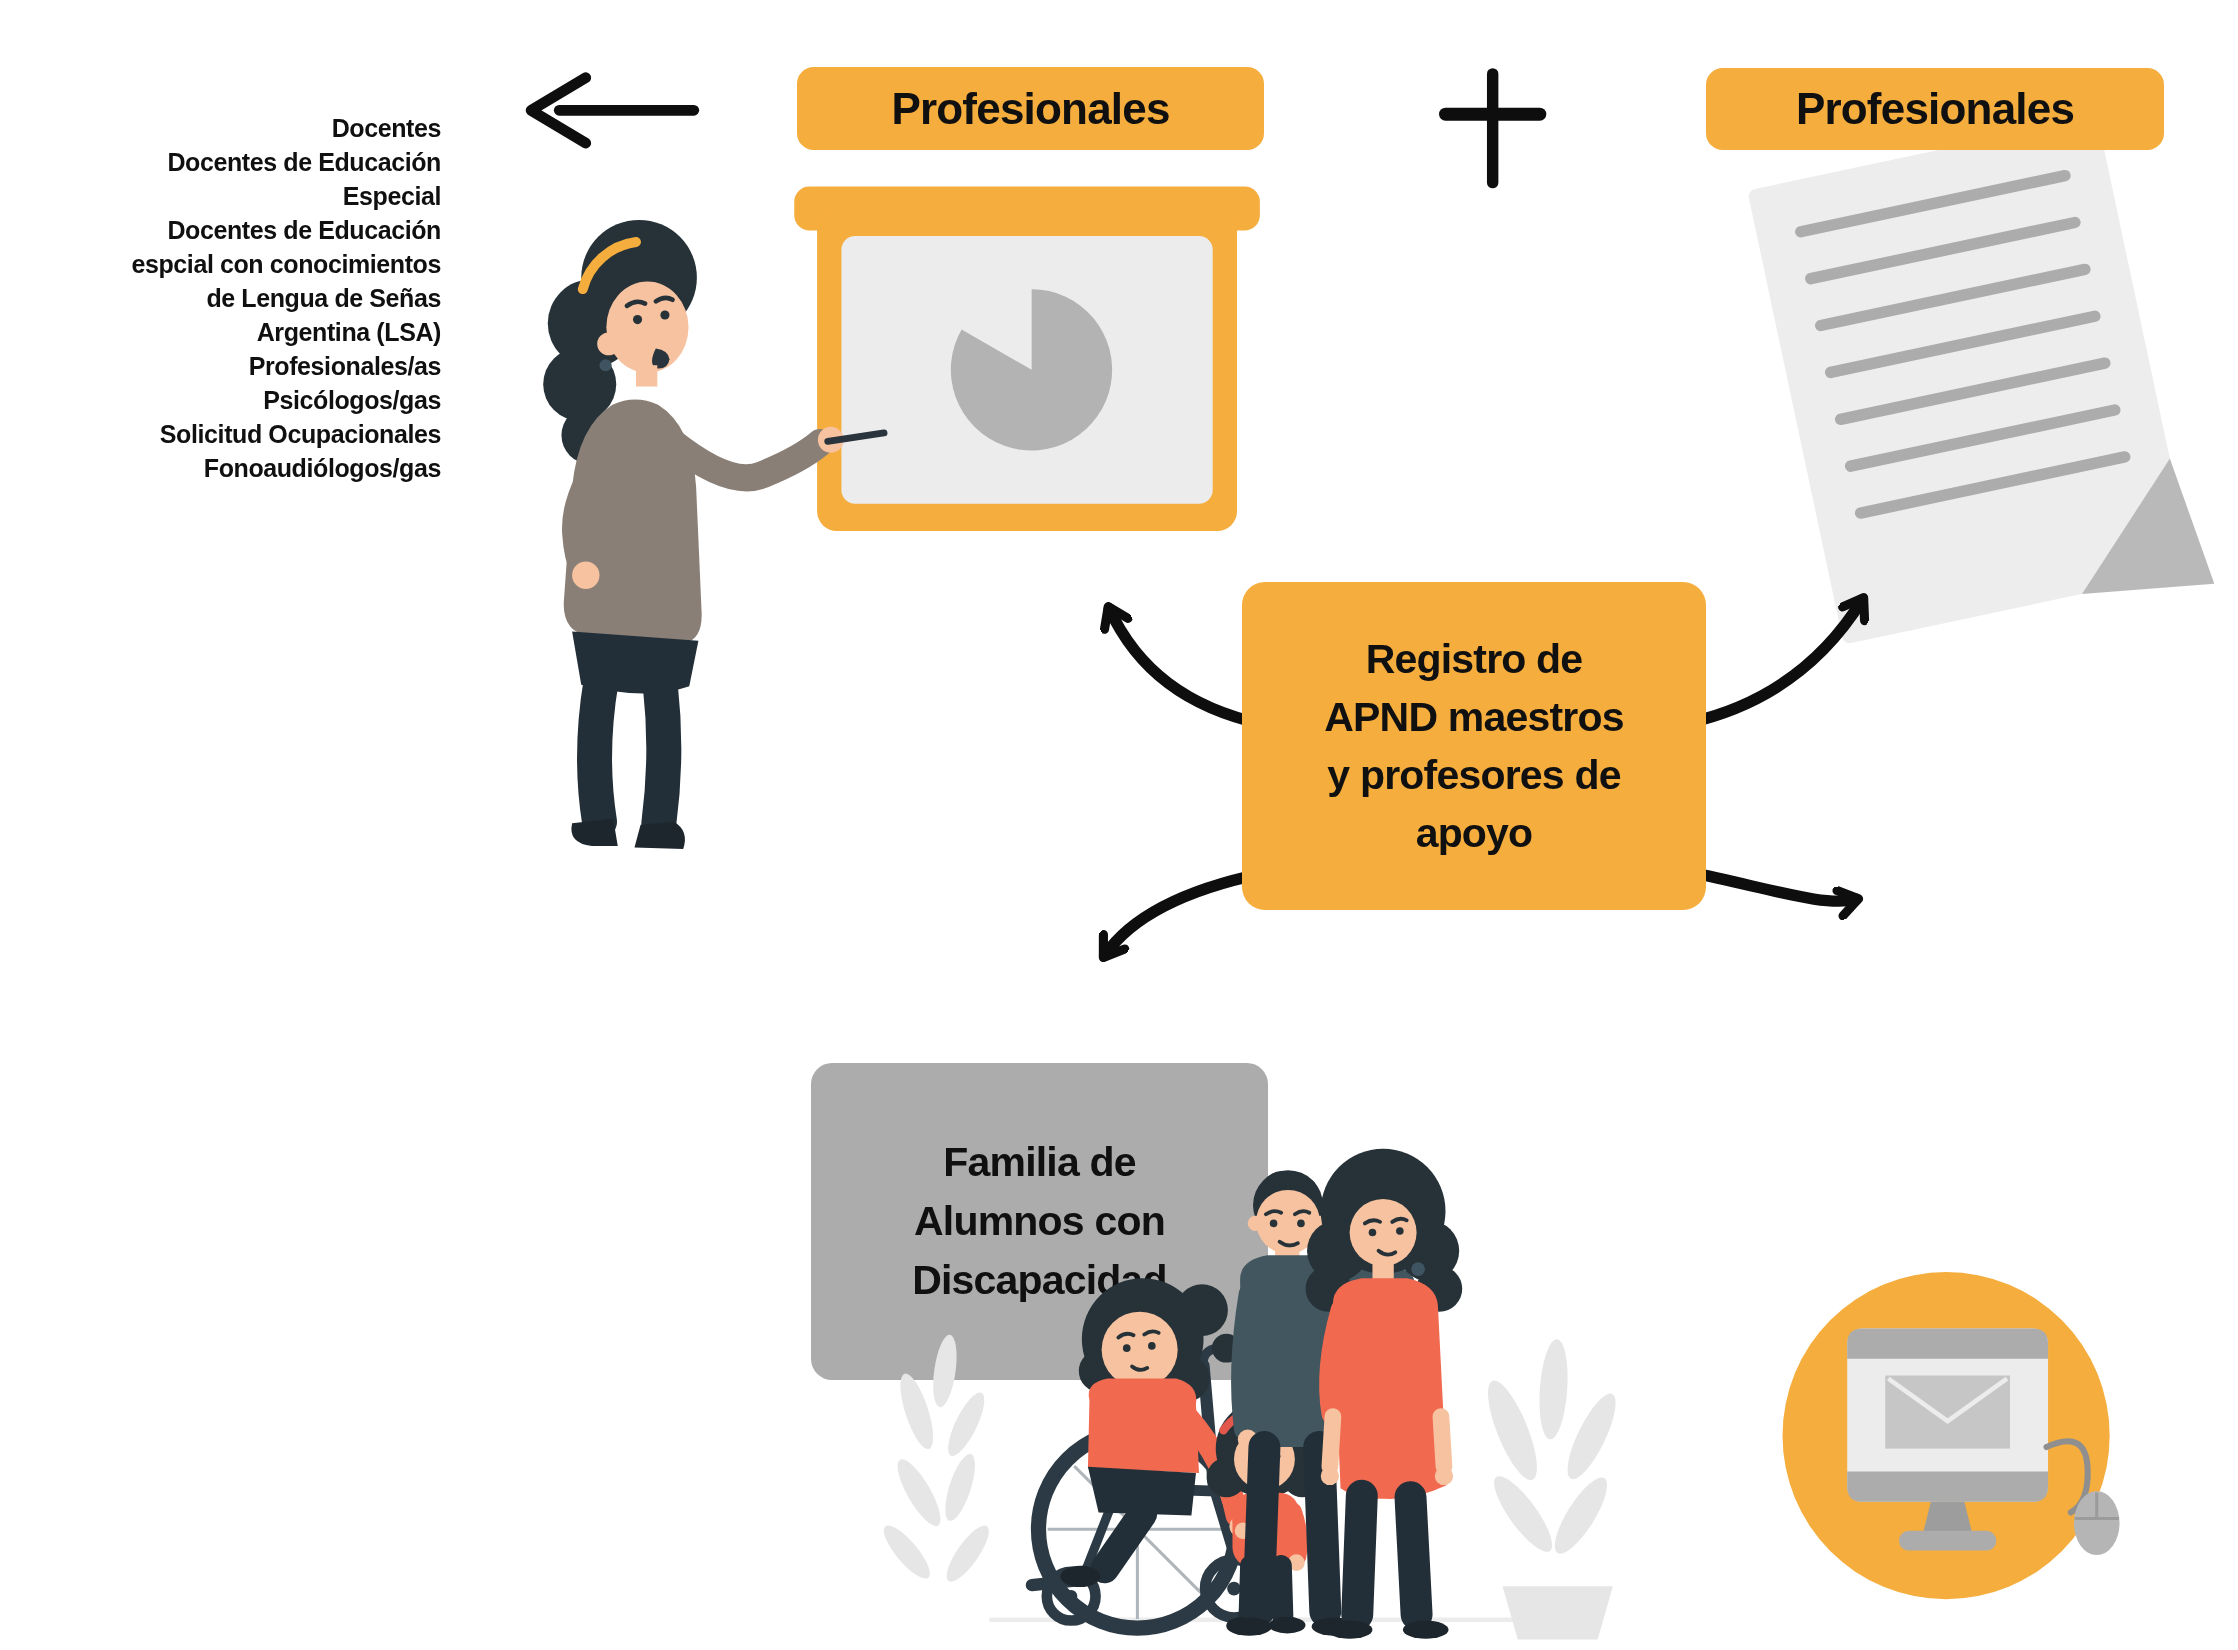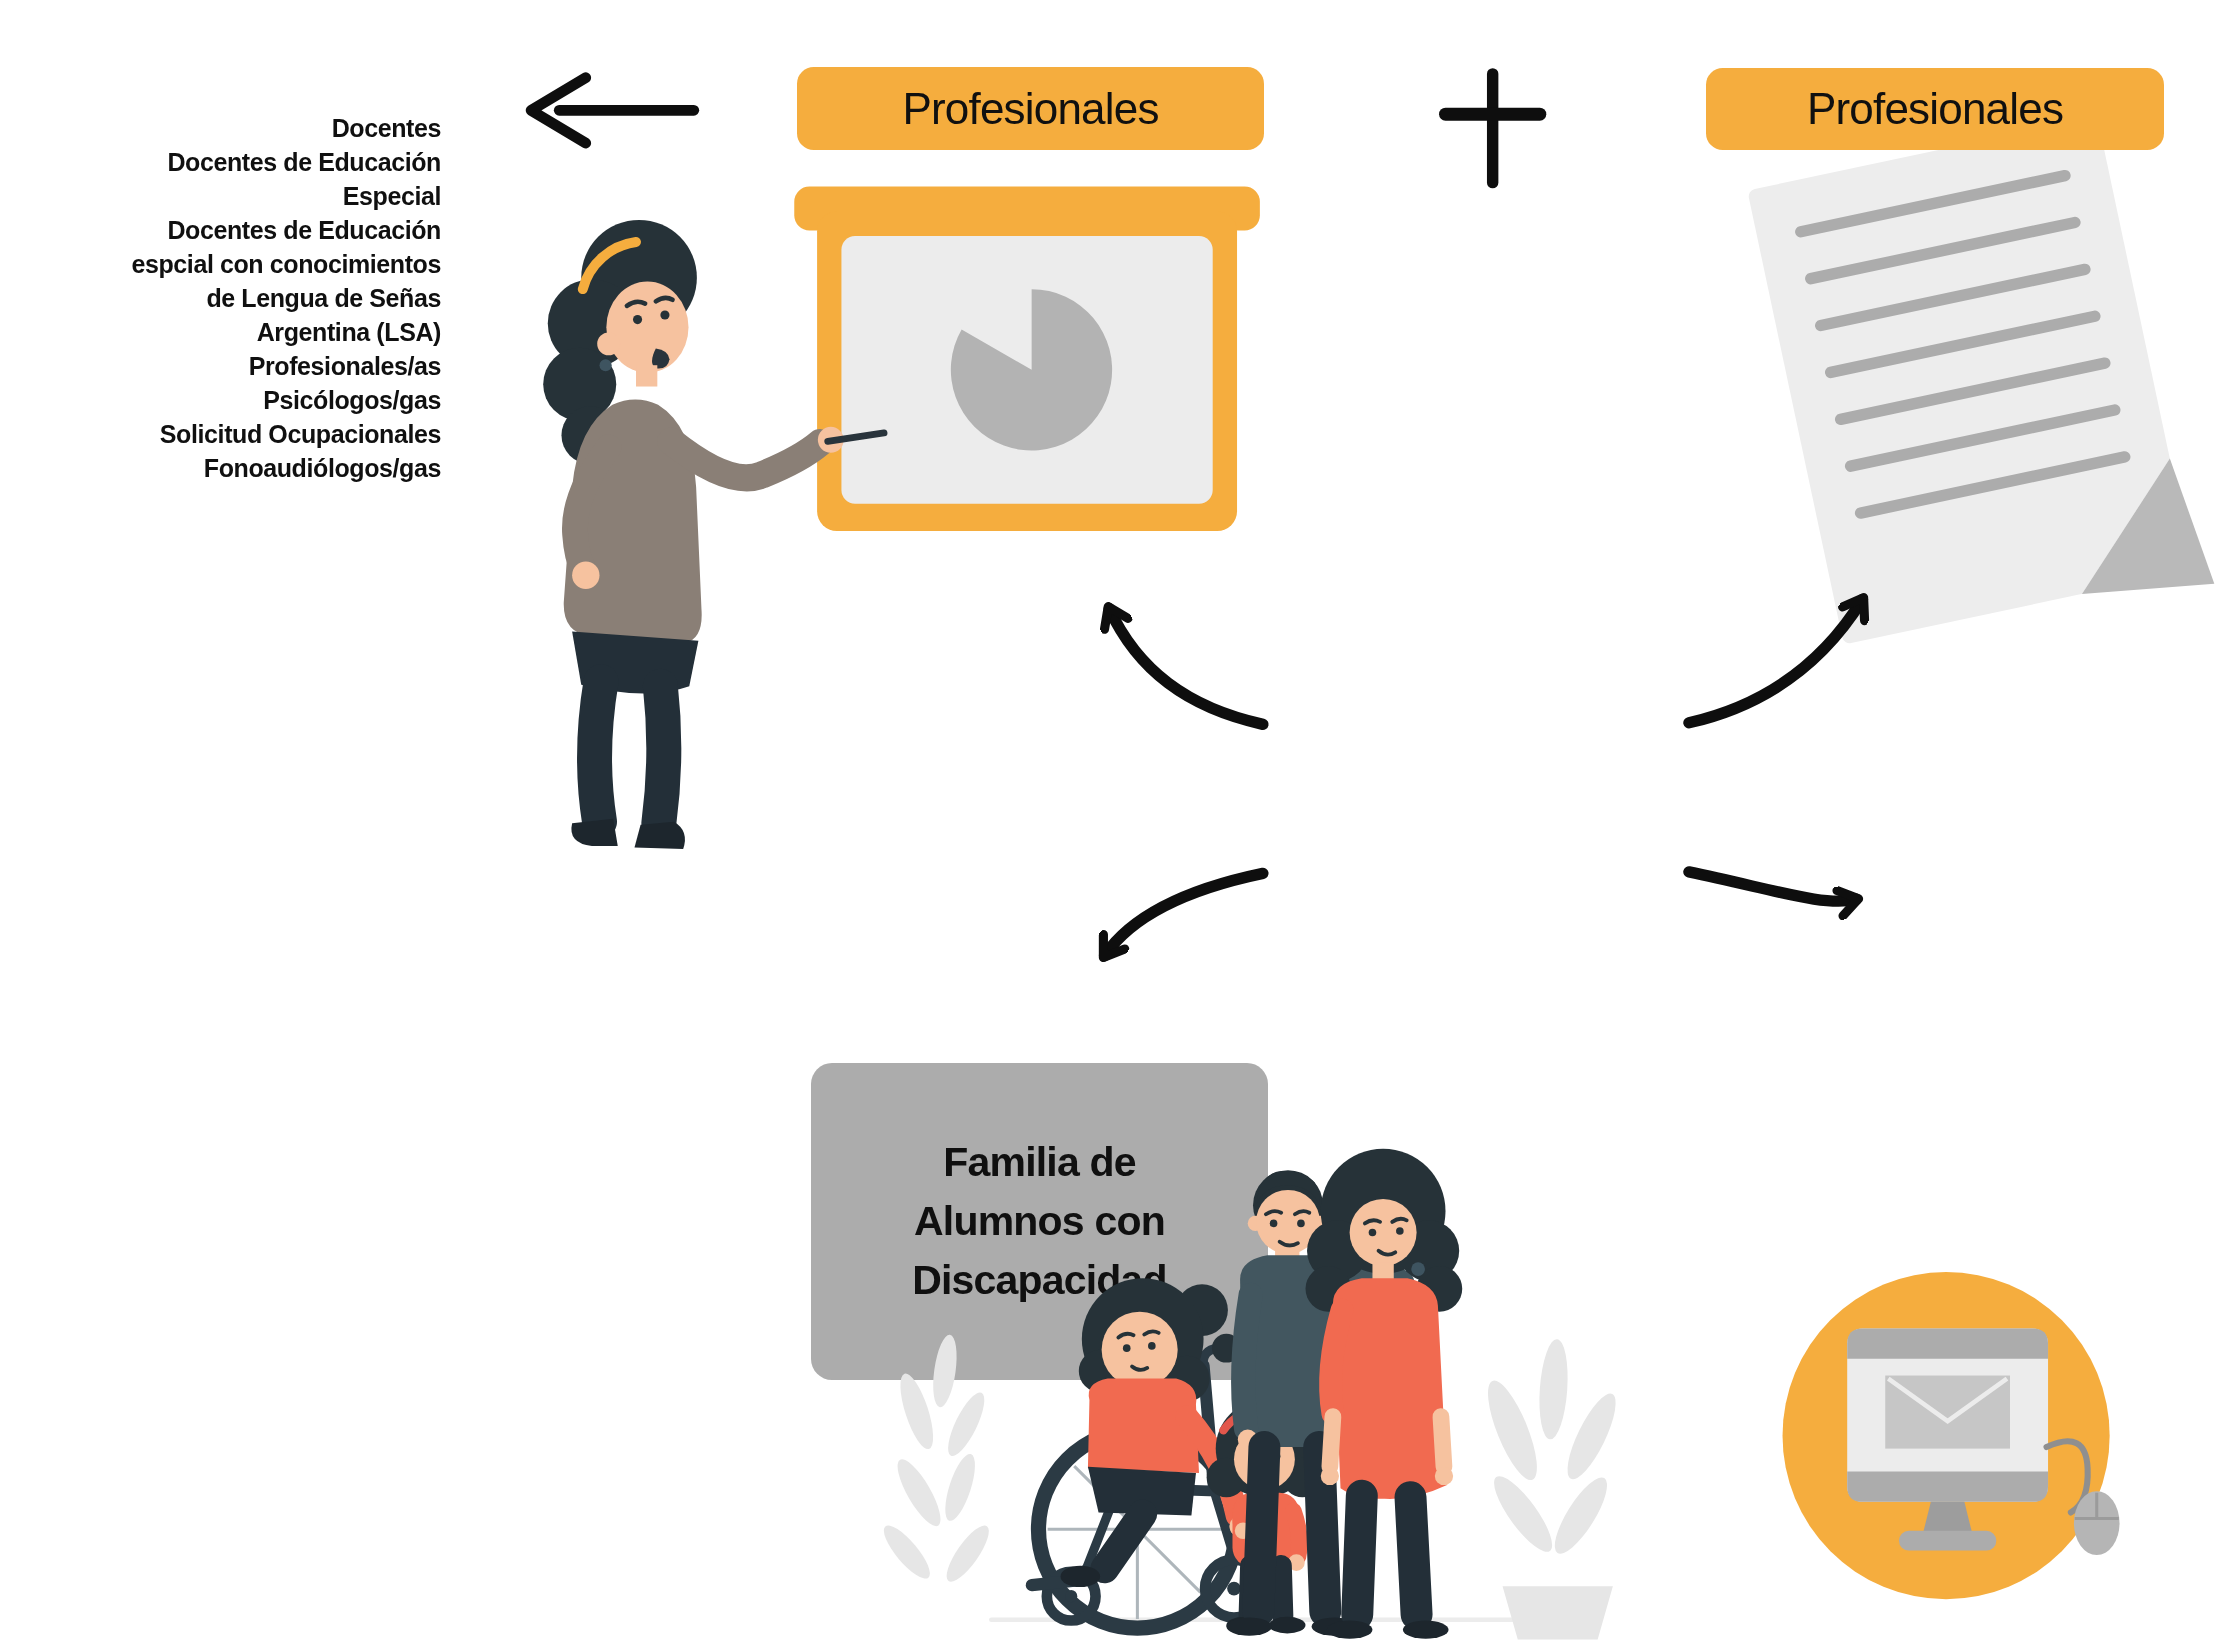--- a/index.html
+++ b/index.html
@@ -4,21 +4,21 @@
 <style>
   html,body{margin:0;padding:0;background:#ffffff;}
   .canvas{position:relative;width:2239px;height:1651px;background:#ffffff;overflow:hidden;
           font-family:"Liberation Sans",sans-serif;}
   .abs{position:absolute;}
   
   .prof-list{left:29px;top:111px;width:412px;text-align:right;z-index:3;}
   .prof-list div{font-size:25px;line-height:34px;font-weight:700;color:#101010;letter-spacing:-0.4px;}
   
   .pill{background:#F5AD3E;border-radius:16.7px;display:flex;align-items:center;justify-content:center;
-        font-weight:400;font-size:44px;color:#101010;letter-spacing:-0.8px;z-index:3;}
+        font-weight:700;font-size:44px;color:#101010;letter-spacing:-0.8px;z-index:3;}
   .pill-left{left:797px;top:67px;width:467px;height:83px;}
   .pill-right{left:1706px;top:68px;width:458px;height:82px;}
   
   .center-box{left:1242px;top:582px;width:464px;height:328px;background:#F5AD3E;border-radius:23px;
               display:flex;flex-direction:column;align-items:center;justify-content:center;z-index:3;}
   .center-box div{font-size:41px;line-height:58px;font-weight:700;color:#101010;letter-spacing:-0.8px;}
   
   .gray-box{background:#ACACAC;border-radius:21px;display:flex;flex-direction:column;align-items:center;
             justify-content:center;z-index:1;margin-left:11px;}
   .gray-box div{font-size:41px;line-height:59px;font-weight:700;color:#101010;letter-spacing:-0.8px;}
@@ -272,15 +272,21 @@
     <div>Fonoaudiólogos/gas</div>
   </div>
 
   <div class="abs pill pill-left">
     <span>Profesionales</span>
   </div>
   <div class="abs pill pill-right">
     <span>Profesionales</span>
   </div>
 
+  <div class="abs center-box">
+    <div>Registro de</div>
+    <div>APND maestros</div>
+    <div>y profesores de</div>
+    <div>apoyo</div>
+  </div>
 
 </div>
 
 
 </body></html>

